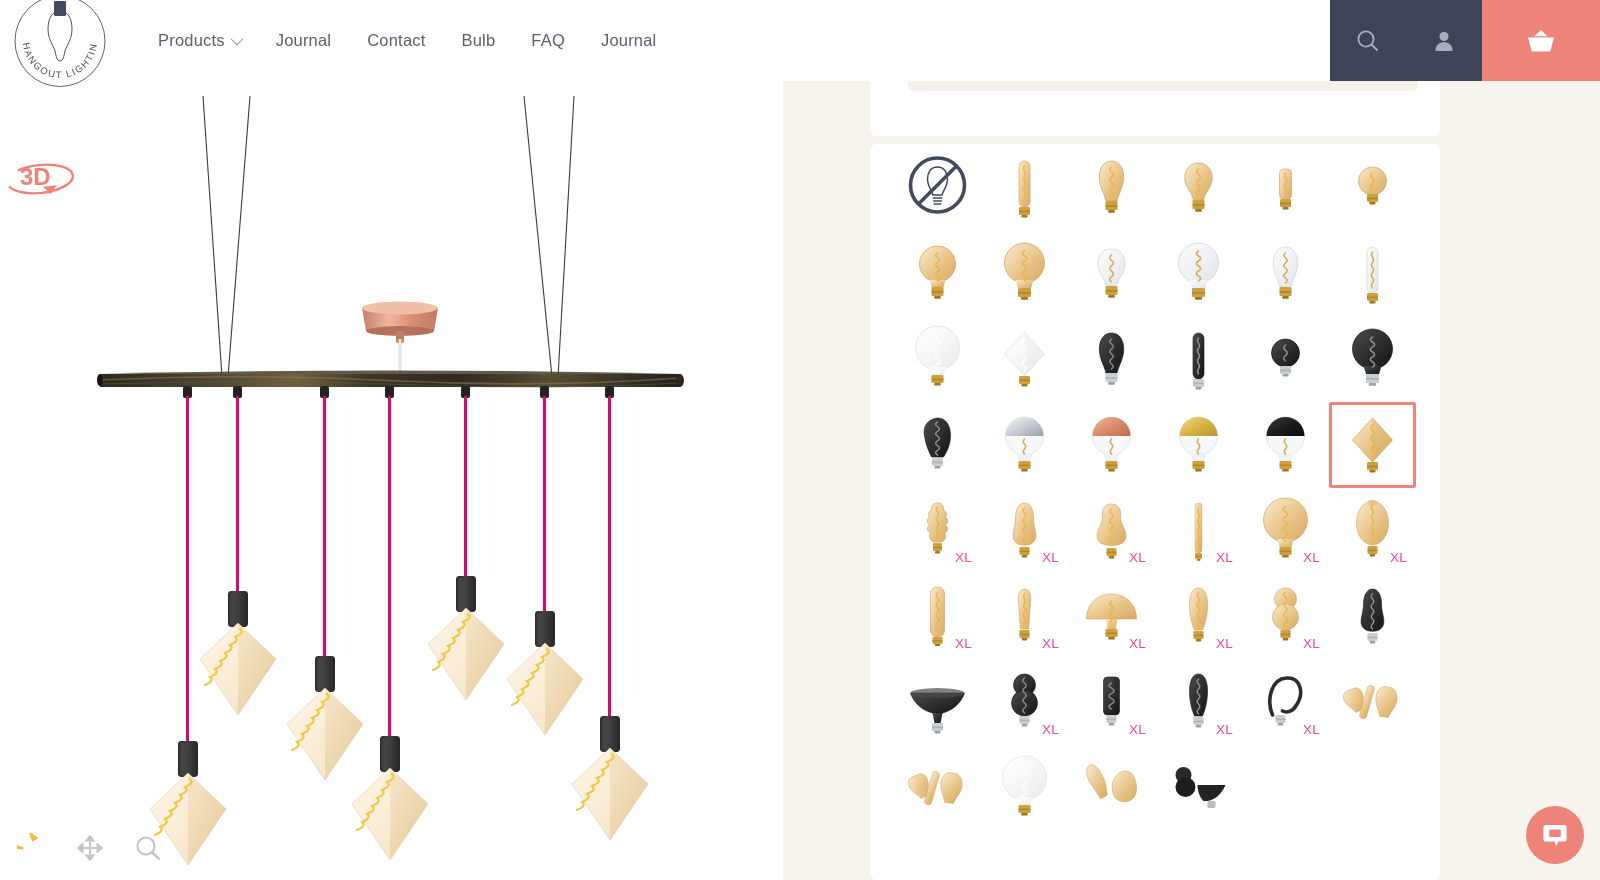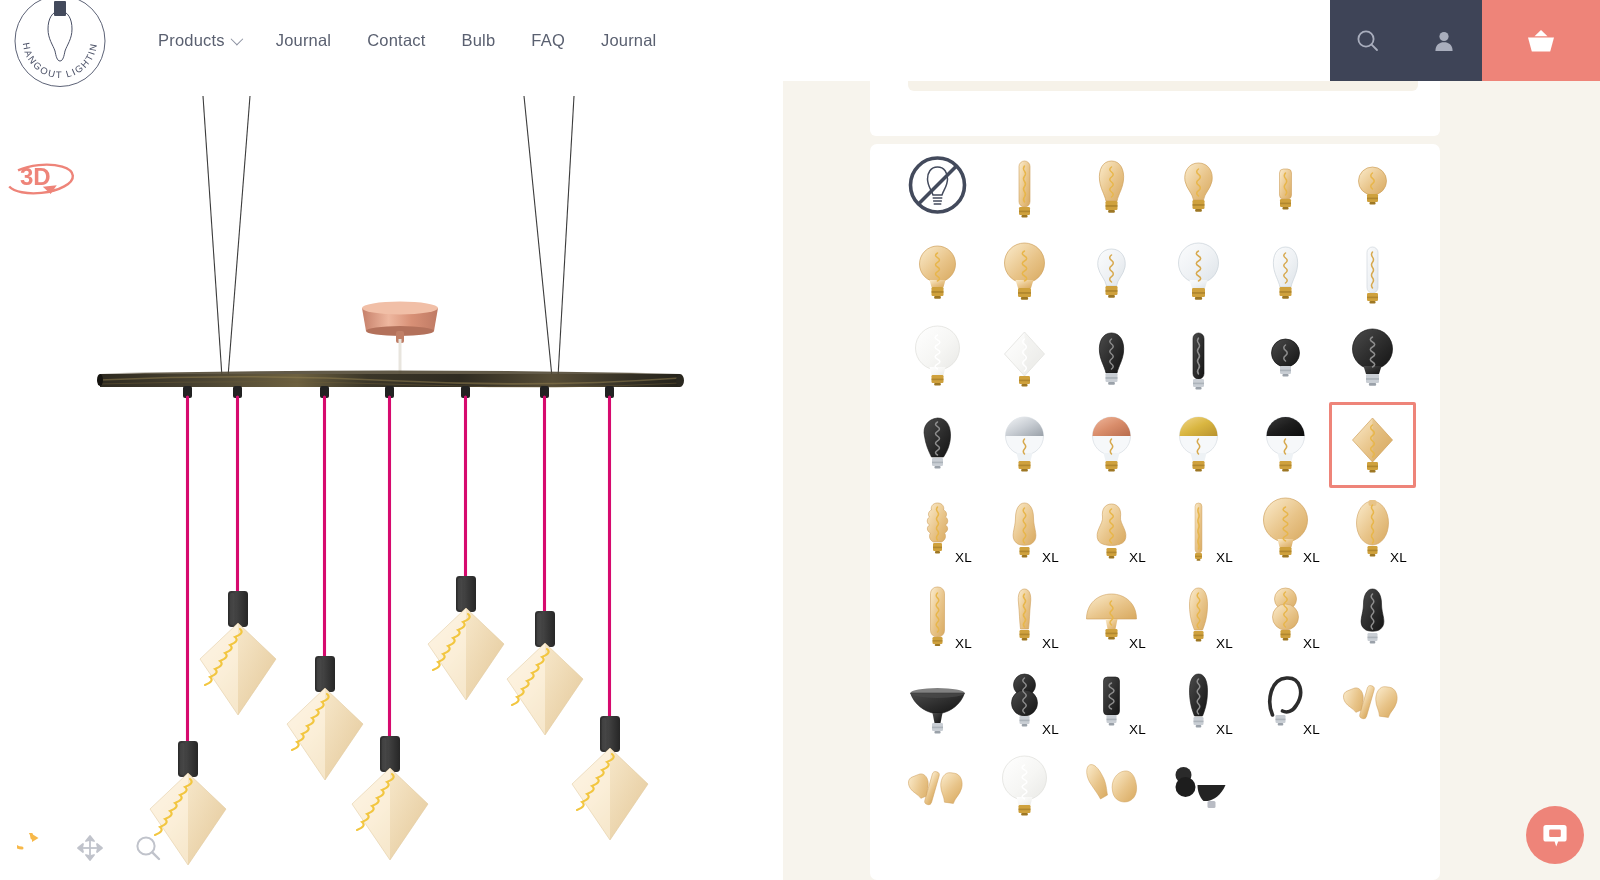--- a/index.html
+++ b/index.html
@@ -96,21 +96,21 @@
     padding: 0 24px; row-gap: 0px;
   }
   .swatch {
     position: relative; height: 86px; display: flex; align-items: center;
     justify-content: center; cursor: pointer; border: 3px solid transparent;
     border-radius: 2px;
   }
   .swatch.selected { border-color: #ee8479; }
   .swatch .xl {
     position: absolute; right: 6px; bottom: 6px; font-size: 13.5px;
-    color: #000000; letter-spacing: .3px; font-weight: 400;
+    color: #ec4899; letter-spacing: .3px; font-weight: 400;
   }
   .bulbart { width: 100%; height: 100%; display: block; }
 
   
   .chat {
     position: absolute; right: 16px; bottom: 16px; width: 58px; height: 58px;
     border-radius: 50%; background: #ee8479; display: flex; align-items: center;
     justify-content: center; cursor: pointer; z-index: 60;
   }
 </style>

